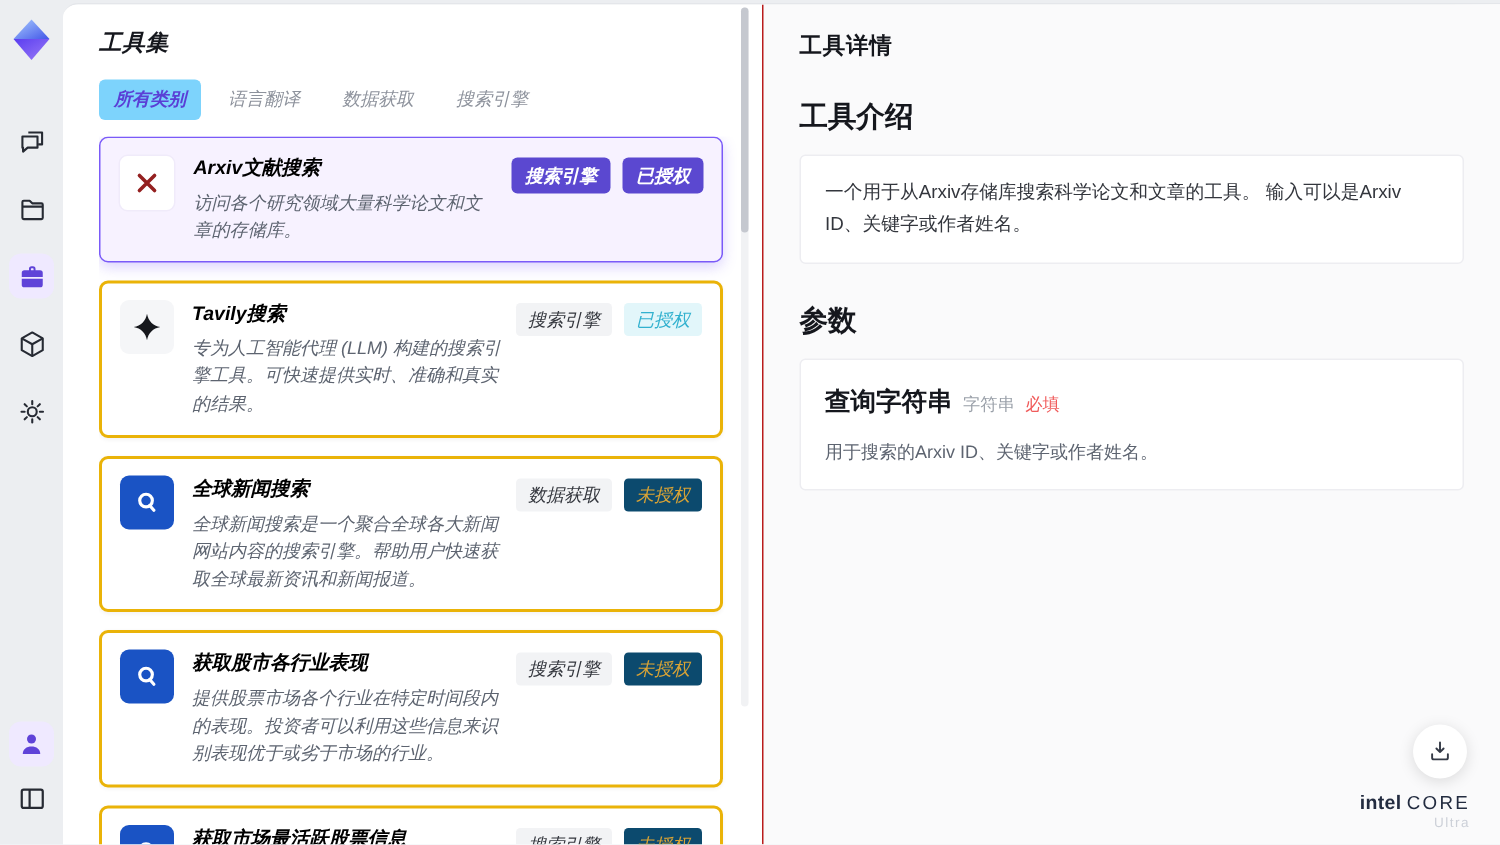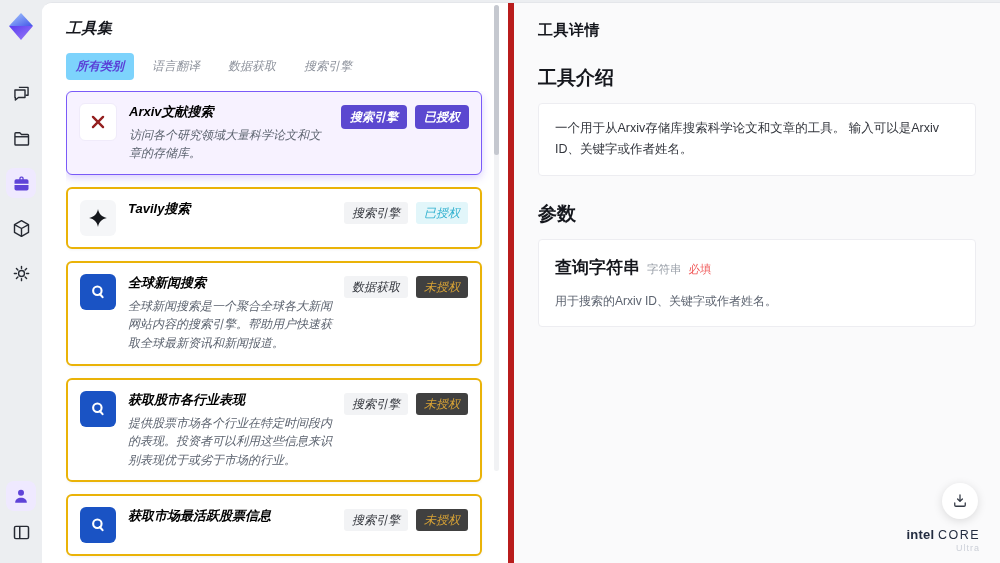--- a/index.html
+++ b/index.html
@@ -36,27 +36,27 @@
   .icon-arxiv .ticon-arxiv{display:block;}
   .icon-tavily .ticon-tavily{display:block;}
   .icon-qnews .ticon-qnews{display:block;}
   .tool-text{flex:1;min-width:0;padding-right:10px;}
   .tool-name{font-size:13px;font-weight:bold;color:#000000;line-height:1.45;}
   .tool-desc{font-size:12px;color:#5d6470;line-height:1.55;margin-top:4px;}
   .tool-badges{display:flex;gap:8px;align-items:flex-start;flex:0 0 auto;padding-top:2px;}
   .badge{font-size:12px;padding:3px 8px;border-radius:3px;white-space:nowrap;line-height:1.35;}
   .badge-cat{background:#f2f3f5;color:#33363d;}
   .auth-cyan{background:#e2f6fa;color:#32b1cf;}
-  .auth-yellow{background:#404040;color:#d9a335;}
+  .auth-yellow{background:#0c4a6e;color:#d9a335;}
   .tool-item.selected .badge-cat,.auth-purple{background:#5b48d0;color:#fff;font-weight:bold;border-radius:4px;padding:4px 9px;}
   .fake-scrollbar{position:absolute;top:2px;right:9px;width:5px;height:466px;background:#f1f2f4;border-radius:3px;}
   .fake-scrollbar .thumb{width:5px;height:150px;background:#c5c8cf;border-radius:3px;}
 
   
-  .right-panel{flex:1;background:#fafafb;border-left:6px solid #b91c1c;box-sizing:border-box;padding:18px 24px;position:relative;}
+  .right-panel{flex:1;background:#fafafb;border-left:1px solid #b91c1c;box-sizing:border-box;padding:18px 24px;position:relative;}
   .detail-title{font-size:15px;font-weight:bold;color:#15171d;letter-spacing:.5px;}
   .section-label{font-size:19px;font-weight:bold;color:#15171d;margin-top:25px;}
   .card{background:#fff;border:1px solid #ededf1;border-radius:4px;padding:14px 16px;margin-top:12px;
     font-size:12.5px;color:#33363d;line-height:1.7;}
   .param-head{display:flex;align-items:baseline;}
   .param-name{font-size:17px;font-weight:bold;color:#15171d;}
   .param-type{font-size:11.5px;color:#9aa0a9;margin-left:7px;}
   .param-required{font-size:11.5px;color:#f05b5b;margin-left:7px;}
   .param-desc{font-size:12px;color:#5d6470;margin-top:10px;line-height:1.6;}
 
@@ -178,20 +178,21 @@
           <div class="tool-item icon-tavily">
     <div class="tool-icon">
 
       <svg class="ticon ticon-tavily" width="22" height="22" viewBox="0 0 24 24" fill="#16181d">
         <path d="M12 2.3c.9 5.3 4.4 8.8 9.7 9.7-5.3.9-8.8 4.4-9.7 9.7-.9-5.3-4.4-8.8-9.7-9.7 5.3-.9 8.8-4.4 9.7-9.7z"></path>
       </svg>
 
     </div>
     <div class="tool-text">
       <div class="tool-name">Tavily搜索</div>
+      <div class="tool-desc">专为人工智能代理 (LLM) 构建的搜索引擎工具。可快速提供实时、准确和真实的结果。</div>
     </div>
     <div class="tool-badges">
       <span class="badge badge-cat">搜索引擎</span>
       <span class="badge auth-cyan">已授权</span>
     </div>
   </div>
           <div class="tool-item icon-qnews">
     <div class="tool-icon">
 
       <svg class="ticon ticon-qnews" width="22" height="22" viewBox="0 0 24 24" fill="none" stroke="#ffffff" stroke-width="2.3" stroke-linecap="round">

